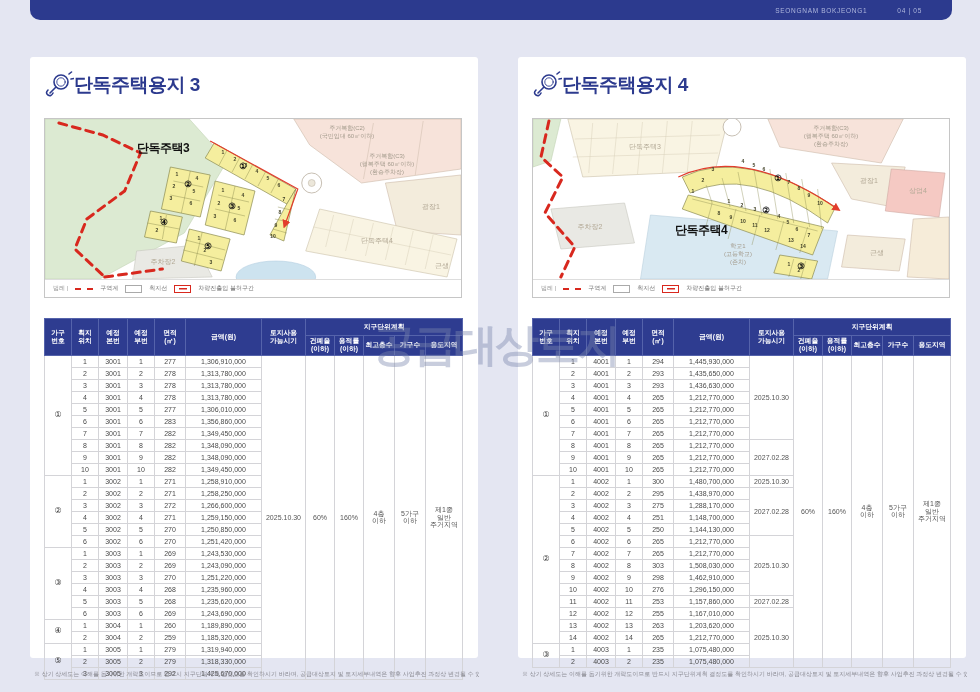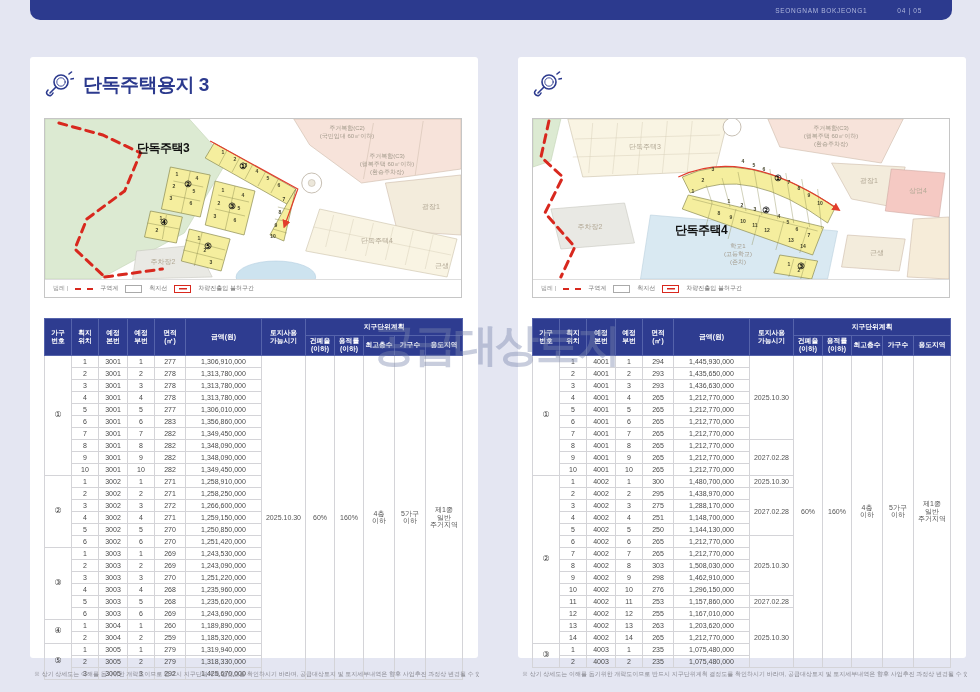--- a/index.html
+++ b/index.html
@@ -15,21 +15,21 @@
     display:flex;align-items:center;justify-content:flex-end;gap:30px;
     padding-right:30px;box-sizing:border-box;
     color:#aeb6dd;font-size:6.5px;letter-spacing:.7px;
   }
   
   .card{
     position:absolute;top:57px;width:448px;height:601px;
     background:#ffffff;border-radius:3px;
   }
   #card-left{left:30px;} #card-right{left:518px;}
-  .card-title{position:absolute;top:14px;left:14px;display:flex;align-items:center;gap:9px;}
+  .card-title{position:absolute;top:14px;left:14px;display:flex;align-items:center;}
   .magicon{width:30px;height:28px;flex:0 0 auto;}
   .title-text{color:#2c3a8e;font-size:19px;font-weight:bold;letter-spacing:-0.5px;}
   
   .map-panel{
     position:absolute;top:61px;left:14px;width:418px;height:180px;
     border:1px solid #c6c6c6;background:#fff;box-sizing:border-box;
   }
   .map-canvas{position:relative;width:100%;height:160px;overflow:hidden;}
   .map-bg{position:absolute;left:0;top:0;width:100%;height:100%;}
   .map-label{
@@ -443,20 +443,21 @@
   <div class="card-title">
     <svg class="magicon" viewBox="0 0 30 28">
       <g fill="none" stroke="#2c3a8e" stroke-width="1.6" stroke-linecap="round">
         <circle cx="17" cy="11" r="7"></circle>
         <circle cx="17" cy="11" r="4.2" stroke-width="0.9"></circle>
         <path d="M12,16 L6,22"></path>
         <path d="M4,19 q-3,3 0,5 q3,2 5,-2"></path>
         <path d="M25,3 l2.5,-2 M27,8 l3,-0.5"></path>
       </g>
     </svg>
+    <span class="title-text">단독주택용지 4</span>
   </div>
 
   <div class="map-panel">
     <div class="map-canvas" id="map-right">
       <svg class="map-bg" viewBox="0 0 418 160" preserveAspectRatio="none">
         <defs>
           <marker id="arrR" markerWidth="7" markerHeight="7" refX="4" refY="3.5" orient="auto">
             <path d="M0,0 L7,3.5 L0,7 Z" fill="#e23d2c"></path>
           </marker>
         </defs>

